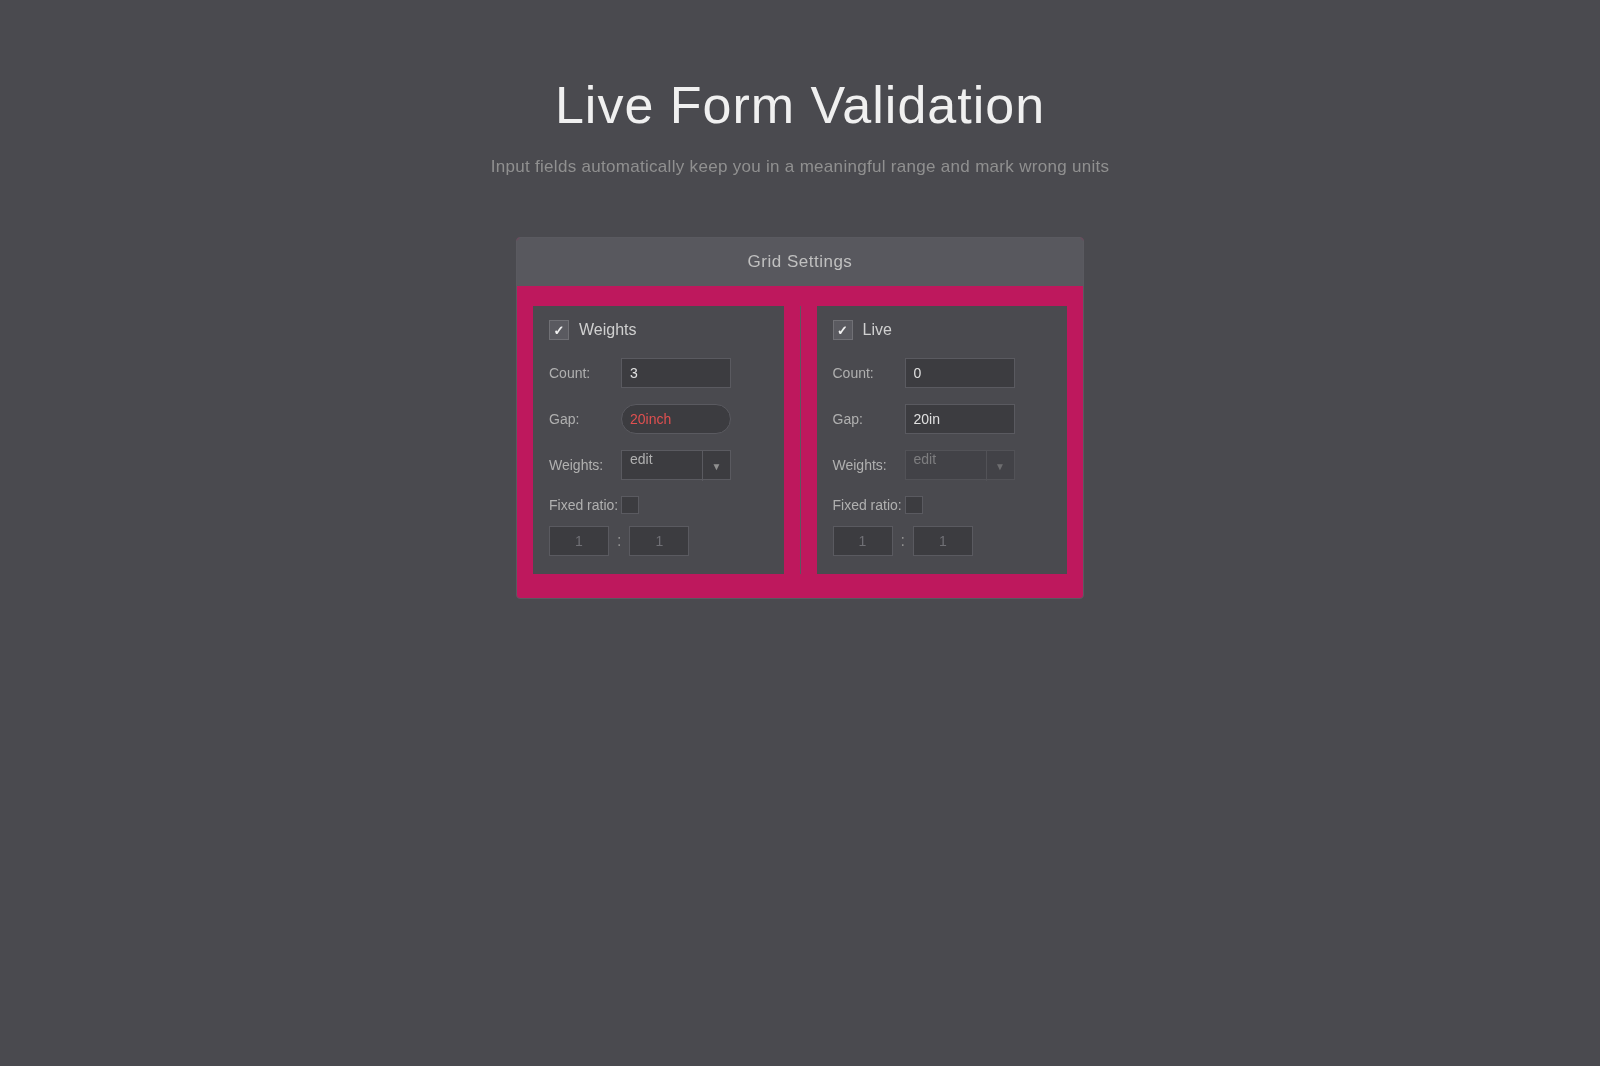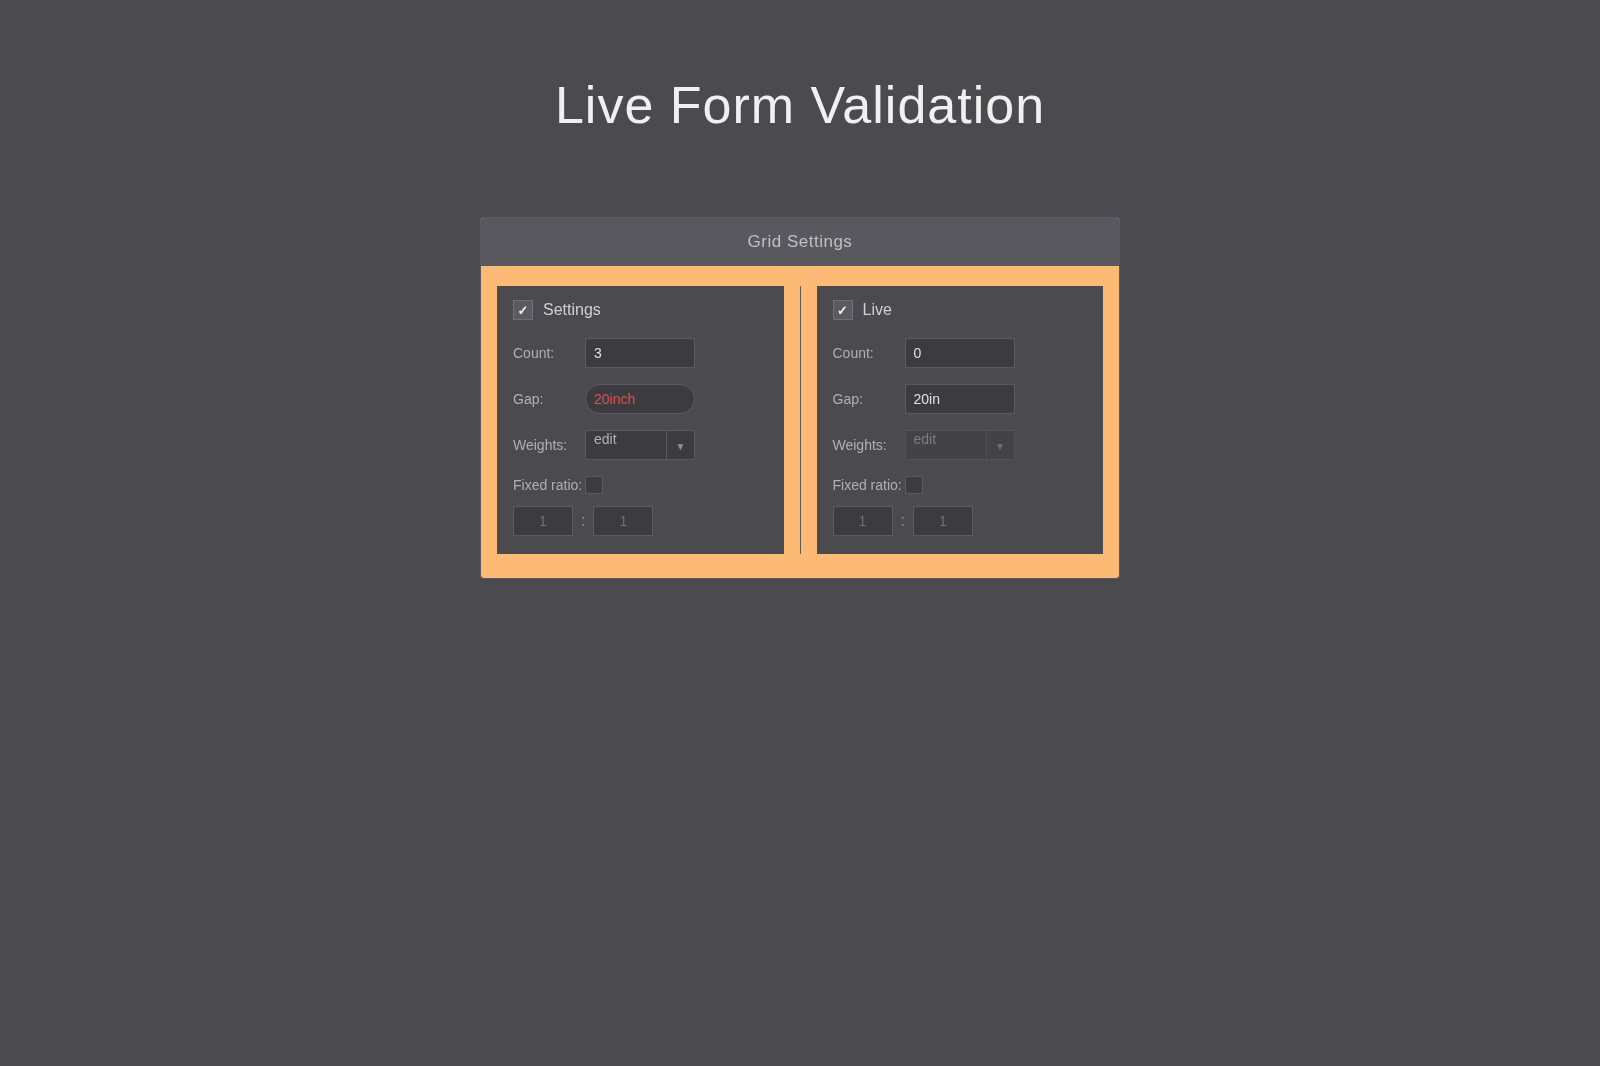--- a/index.html
+++ b/index.html
@@ -36,24 +36,24 @@
     }
 
     .page-subtitle {
       font-size: 17px;
       color: #909090;
       font-weight: 300;
       letter-spacing: 0.3px;
     }
 
     .grid-settings-panel {
-      background-color: #fdba74;
+      background-color: #be185d;
       border: 1px solid #5a5a60;
       border-radius: 4px;
-      width: 640px;
+      width: 568px;
       overflow: hidden;
     }
 
     .panel-header {
       background-color: #58585e;
       text-align: center;
       padding: 14px 20px;
       font-size: 17px;
       color: #c0c0c0;
       letter-spacing: 0.5px;
@@ -209,30 +209,31 @@
       background-color: #3c3c40;
       border: 1px solid #5a5a60;
       cursor: pointer;
     }
   </style>
 </head>
 <body>
 
 <div class="page-header">
   <div class="page-title">Live Form Validation</div>
+  <div class="page-subtitle">Input fields automatically keep you in a meaningful range and mark wrong units</div>
 </div>
 
 <div class="grid-settings-panel">
   <div class="panel-header">Grid Settings</div>
   <div class="panel-body">
 
     <div class="section">
       <div class="section-header">
         <div class="checkbox-wrapper checked"></div>
-        <span class="section-title">Settings</span>
+        <span class="section-title">Weights</span>
       </div>
 
       <div class="field-row">
         <span class="field-label">Count:</span>
         <input class="field-input" type="text" value="3" style="">
       </div>
 
       <div class="field-row">
         <span class="field-label">Gap:</span>
         <input class="field-input error" type="text" value="20inch" style="">

